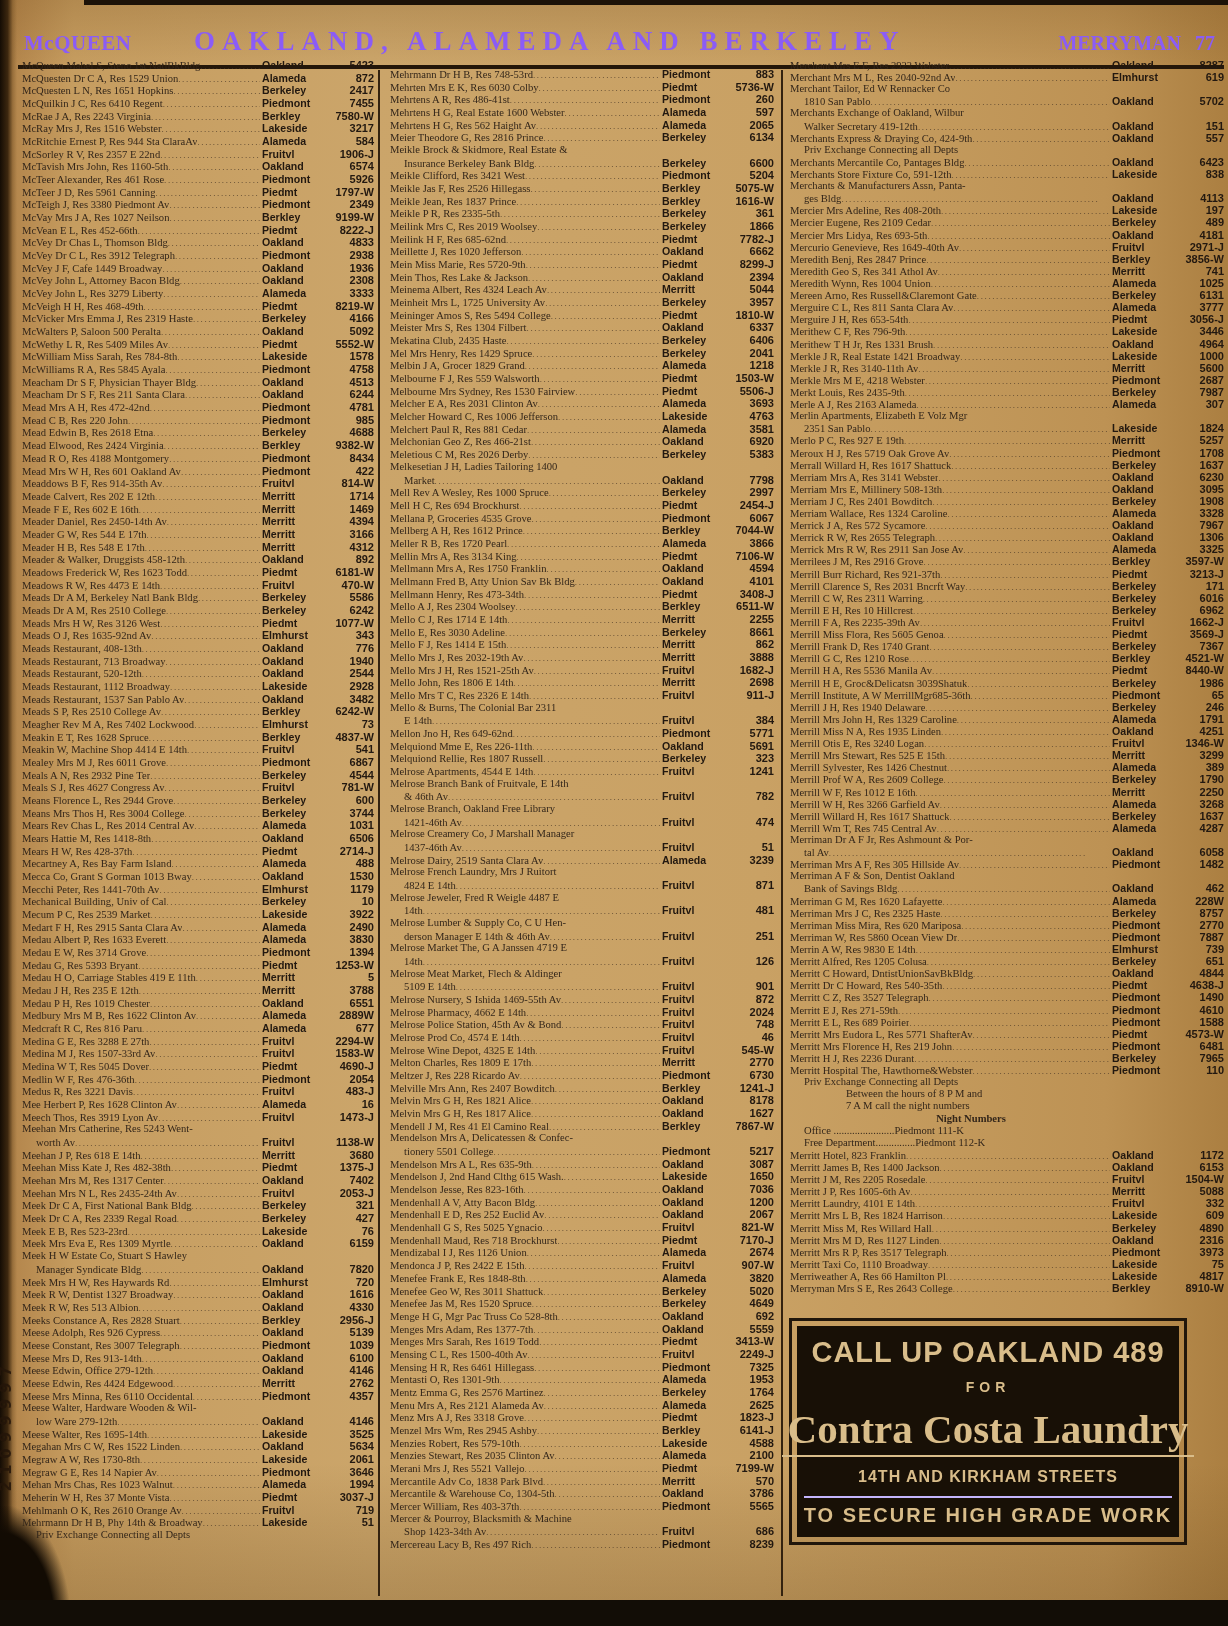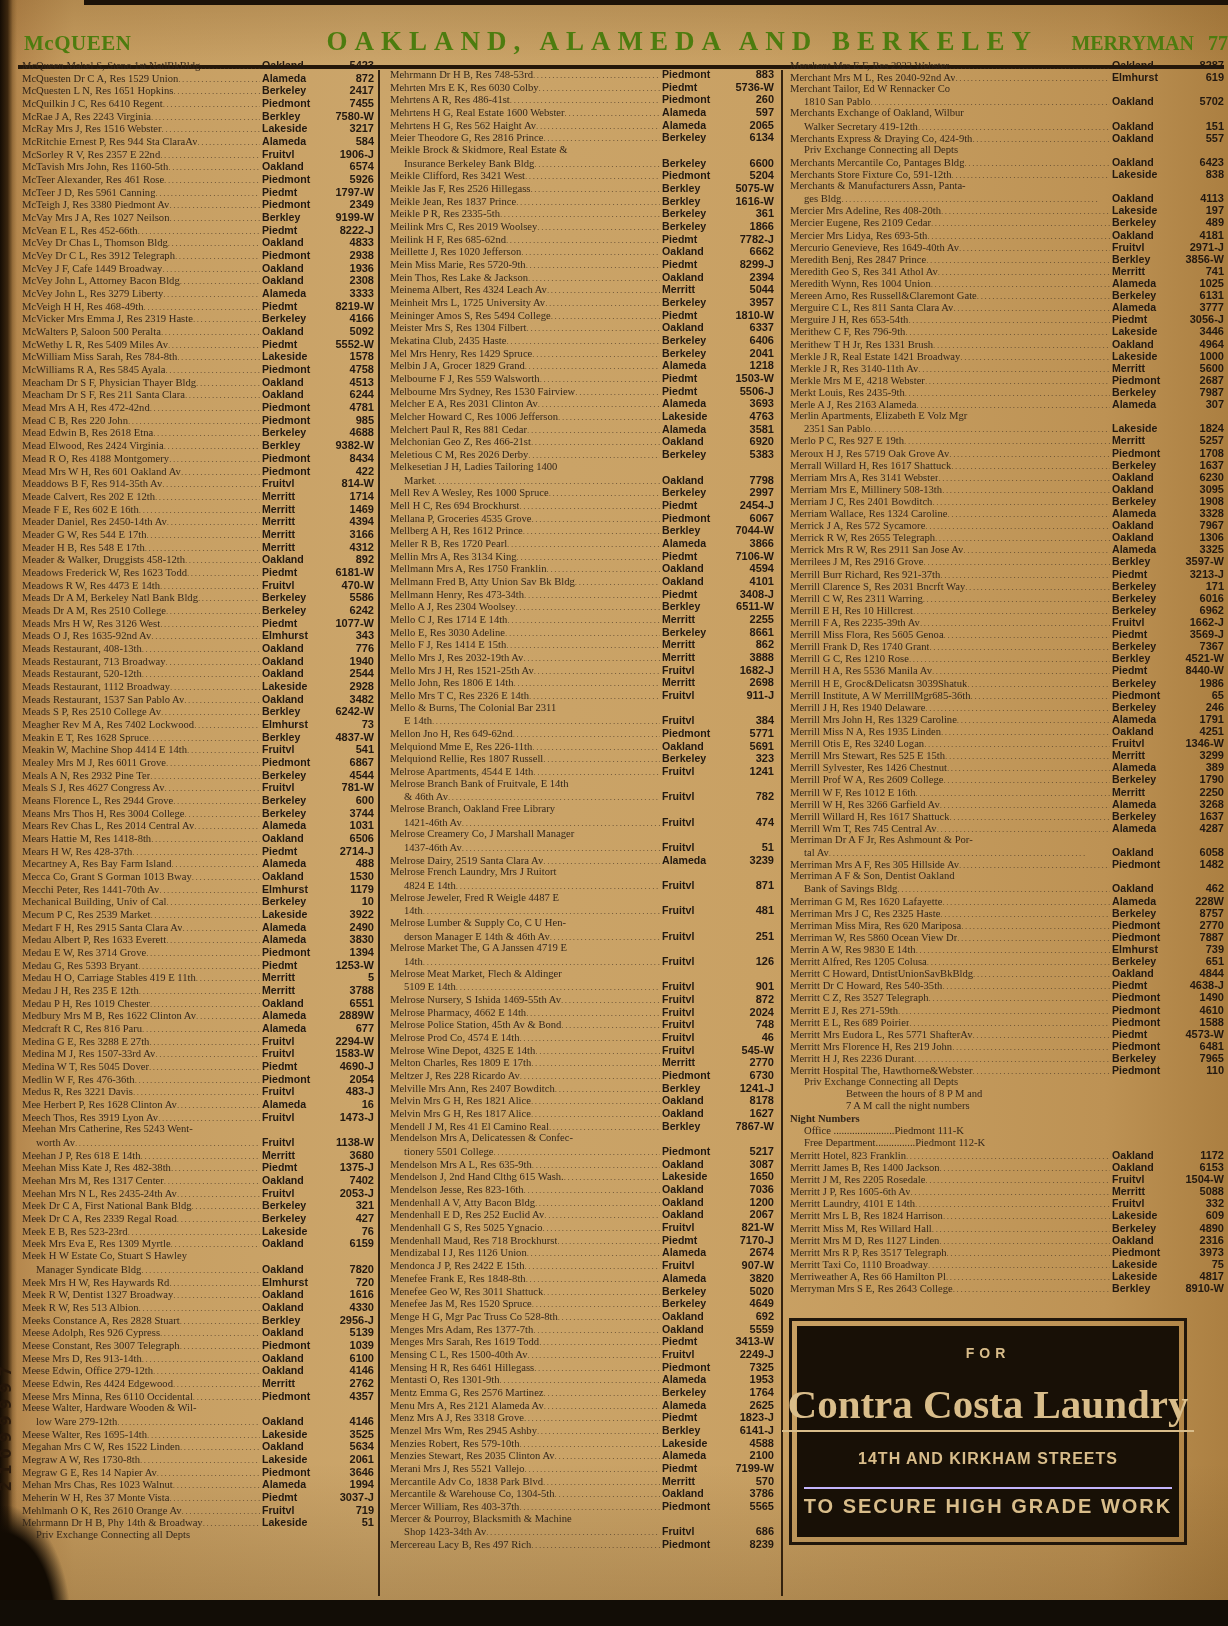--- a/index.html
+++ b/index.html
@@ -10,23 +10,23 @@
        background:linear-gradient(180deg,rgba(120,80,30,.25) 0%,rgba(0,0,0,0) 4%,rgba(0,0,0,0) 90%,rgba(90,60,20,.28) 100%);}
   .top-edge{position:absolute;top:0;left:84px;right:0;height:5px;background:#1c1208;}
   .gutter{position:absolute;left:0;top:0;width:17px;height:1626px;
        background:linear-gradient(90deg,#140c04 0%,#3c270f 45%,rgba(100,68,28,.35) 75%,rgba(100,68,28,0) 100%);}
   .gutter-tear{position:absolute;left:0;bottom:0;width:70px;height:120px;
        background:radial-gradient(ellipse at 0% 100%,#120b03 55%,rgba(18,11,3,0) 72%);}
   .bottom-edge{position:absolute;left:0;bottom:0;width:100%;height:26px;background:#120d06;}
   .gutter-digits{position:absolute;left:-3px;top:1360px;writing-mode:vertical-rl;transform:rotate(180deg);
        font-family:"DejaVu Sans",sans-serif;font-weight:bold;font-size:15px;letter-spacing:6px;color:#241509;opacity:.85;}
 
-  .header{position:absolute;top:26px;left:24px;right:0;display:flex;align-items:baseline;color:#4d7c0f;}
+  .header{position:absolute;top:26px;left:24px;right:13px;display:flex;align-items:baseline;color:#8b5cf6;}
   .hdr-left{font-weight:bold;font-size:21px;letter-spacing:.5px;width:170px;}
-  .hdr-title{flex:1;text-align:right;font-weight:bold;font-size:27px;letter-spacing:7px;white-space:nowrap;}
+  .hdr-title{flex:1;text-align:left;font-weight:bold;font-size:27px;letter-spacing:7px;white-space:nowrap;}
   .hdr-right{width:190px;text-align:right;font-weight:bold;font-size:20px;}
   .hdr-page{font-size:20px;font-weight:bold;padding-left:14px;}
   .hrule{position:absolute;top:65px;left:18px;right:4px;height:4px;background:#241709;}
 
   .vrule{position:absolute;top:70px;bottom:30px;width:2px;background:#33220f;}
   .vrule.v1{left:378px;}
   .vrule.v2{left:781px;}
 
   .col{position:absolute;top:59px;}
   .col1{left:22px;width:352px;}
@@ -40,21 +40,21 @@
   .dots{flex:1 1 0;min-width:0;overflow:hidden;font-size:9px;letter-spacing:1.6px;color:#4a3826;}
   .dots::after{content:"...................................................................";}
   .ex{flex:none;width:64px;padding-left:2px;font-family:"Liberation Sans",sans-serif;
        font-weight:bold;font-size:10.6px;color:#221810;}
   .ph{flex:none;width:48px;text-align:right;font-family:"Liberation Sans",sans-serif;
        font-weight:bold;font-size:11px;color:#221810;}
   .row.a .nm{flex:1 1 auto;}
   .row.b .nm{padding-left:14px;}
   .row.n .nm{padding-left:14px;}
   .row.n2 .nm{padding-left:56px;}
-  .row.c{justify-content:flex-start;}
+  .row.c{justify-content:center;}
   .row.c .nm{padding-right:72px;font-weight:bold;}
 
   .ad{position:absolute;left:789px;top:1318px;width:398px;height:227px;box-sizing:border-box;
       border:3px solid #20160b;padding:5px;background:transparent;}
   .ad-inner{height:100%;background:#181006;color:#d9bd8a;display:flex;flex-direction:column;
       align-items:center;justify-content:space-evenly;text-align:center;
       font-family:"Liberation Sans",sans-serif;}
   .ad-call{font-weight:bold;font-size:29px;letter-spacing:1px;}
   .ad-for{font-weight:bold;font-size:14px;letter-spacing:5px;}
   .ad-brand{font-family:"Liberation Serif",serif;font-weight:bold;font-size:41px;white-space:nowrap;
@@ -2010,18 +2010,19 @@
     <div class="row">
       <span class="nm">Merryman Mrs S E, Res 2643 College</span>
       <span class="dots"></span>
       <span class="ex">Berkley</span>
       <span class="ph">8910-W</span>
     </div>
   </div>
 
 <div class="ad">
   <div class="ad-inner">
+    <div class="ad-call">CALL UP OAKLAND 489</div>
     <div class="ad-for">FOR</div>
     <div class="ad-brand">Contra Costa Laundry</div>
     <div class="ad-addr">14TH AND KIRKHAM STREETS</div>
     <div class="ad-tag">TO SECURE HIGH GRADE WORK</div>
   </div>
 </div>
 
 </body></html>

